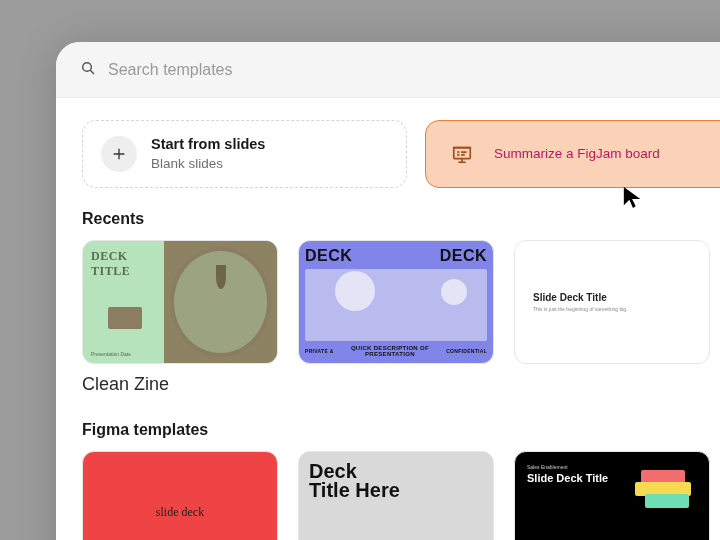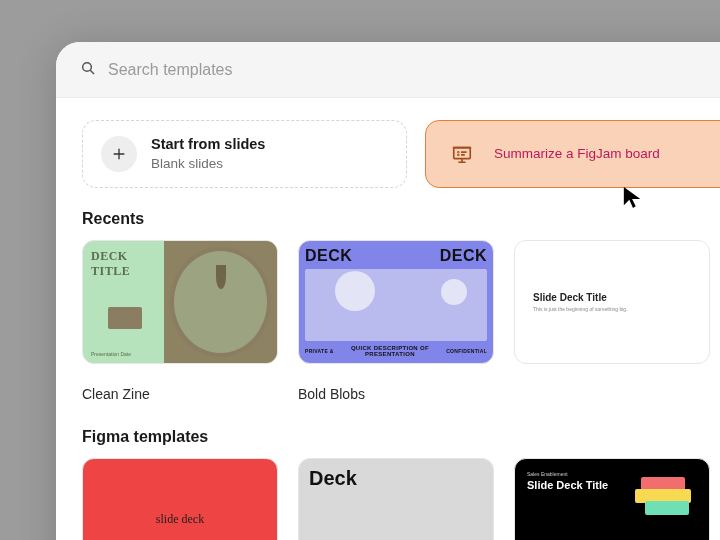--- a/index.html
+++ b/index.html
@@ -45,21 +45,21 @@
   .starter .sub { font-size: 13.5px; color: #6f6f6f; line-height: 1.35; }
   .starter-outline .sub { color: #be185d; }
   .section-h { font-size: 16px; font-weight: 650; color: #1a1a1a; margin: 4px 0 12px 0; }
   .row { display: flex; gap: 20px; margin-bottom: 26px; }
   .card { width: 196px; cursor: pointer; }
   .thumb {
     width: 196px; height: 124px; border-radius: 12px;
     border: 1px solid #e6e6e6; overflow: hidden; position: relative;
     background: #fff;
   }
-  .caption { font-size: 14px; color: #2b2b2b; margin-top: 22px; }
+  .caption { font-size: 18px; color: #2b2b2b; margin-top: 10px; }
 
   
   .t1 { background: #b6e2bc; display: flex; }
   .t1 .left { flex: 0 0 42%; display: flex; flex-direction: column; justify-content: space-between; padding: 8px 6px 6px 8px; }
   .t1 .tlabel { font-family: Georgia, serif; font-size: 12px; font-weight: 700; color: #5c6f4d; letter-spacing: .5px; }
   .t1 .mini { width: 34px; height: 22px; background: #8a7d62; border-radius: 2px; align-self: center; margin-top: 6px; }
   .t1 .fine { font-size: 5px; color: #5c6f4d; }
   .t1 .right { flex: 1; background: #8d8262; position: relative; }
   .t1 .circ { position: absolute; inset: 6px 6px 6px 6px; border: 4px solid #8a7d62; border-radius: 50%; background: rgba(182,226,188,.35); }
   .t1 .drop { position: absolute; left: 50%; top: 14px; width: 10px; height: 24px; background: #6f6548; border-radius: 0 0 50% 50%; transform: translateX(-50%); }
@@ -168,40 +168,40 @@
             <span>DECK</span>
             <span>DECK</span>
           </div>
           <div class="mid"></div>
           <div class="bot">
             <span>PRIVATE &amp;</span>
             <span class="c">QUICK DESCRIPTION OF PRESENTATION</span>
             <span>CONFIDENTIAL</span>
           </div>
         </div>
-        <div class="caption">Bold Blobs</div>
       </div>
       <div class="card">
         <div class="thumb t3">
           <div class="sdt">Slide Deck Title</div>
           <div class="sds">This is just the beginning of something big.</div>
         </div>
       </div>
     </div>
 
     <div class="section-h">Figma templates</div>
     <div class="row">
       <div class="card">
         <div class="thumb f1">
           <div class="sd">slide deck</div>
         </div>
       </div>
       <div class="card">
         <div class="thumb f2">
           <div class="big">Deck</div>
+          <div class="big">Title Here</div>
         </div>
       </div>
       <div class="card">
         <div class="thumb f3">
           <div class="tiny">Sales Enablement</div>
           <div class="sdt2">Slide Deck Title</div>
           <div class="blocks">
             <div class="b b1"></div>
               <div class="b b2"></div>
               <div class="b b3"></div>

